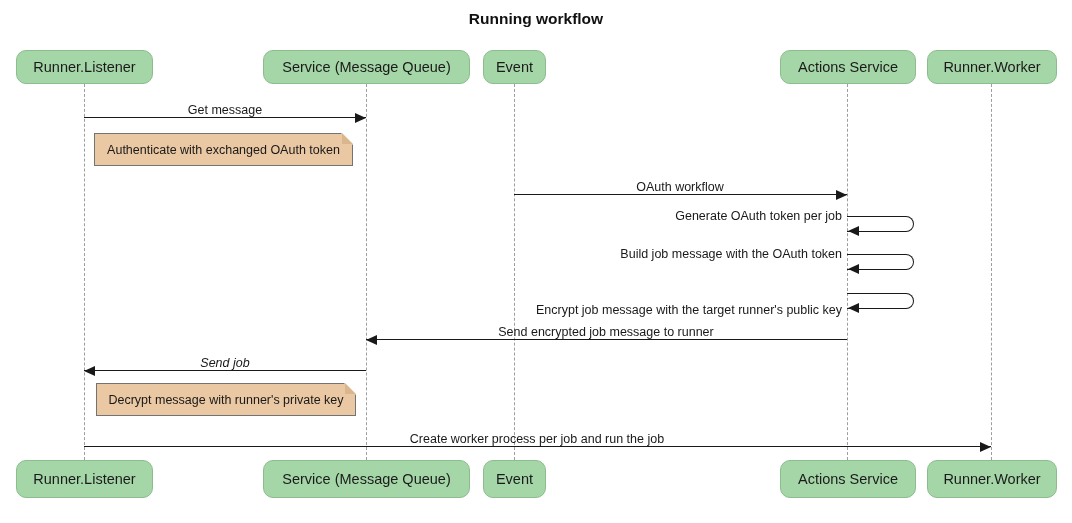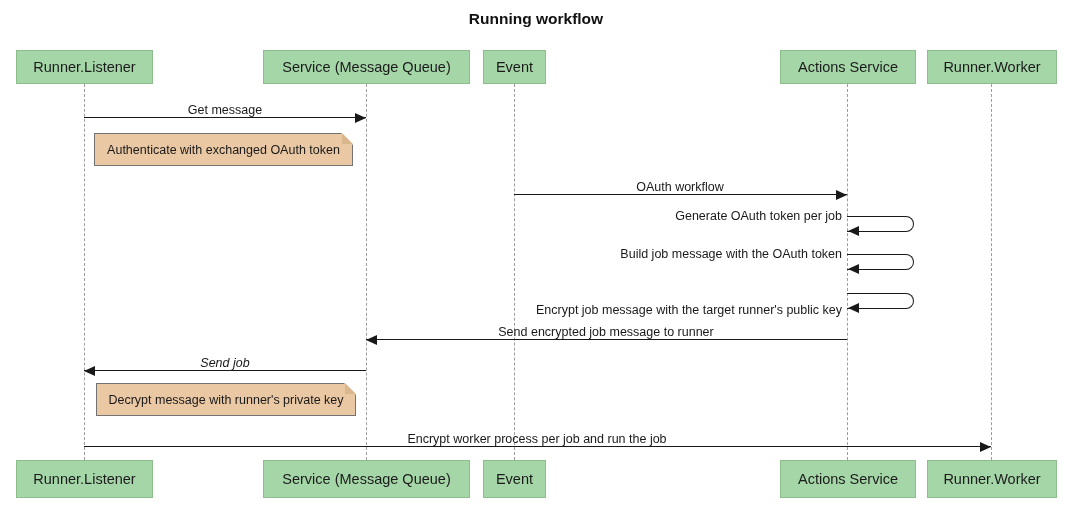--- a/index.html
+++ b/index.html
@@ -19,21 +19,21 @@
     text-align: center;
     font-size: 15.5px;
     font-weight: bold;
     color: #111111;
   }
   .actor {
     position: absolute;
     height: 34px;
     background: #a5d6a7;
     border: 1px solid #8dbd8d;
-    border-radius: 0;
+    border-radius: 10px;
     display: flex;
     align-items: center;
     justify-content: center;
     font-size: 14.5px;
     color: #1b1b1b;
     box-sizing: border-box;
   }
   .actor.bottom { height: 38px; }
   .lifeline {
     position: absolute;
@@ -157,21 +157,21 @@
   <div class="msg-label" style="left:25px; top:355px; width:400px;font-style:italic;">Send job</div>
   <div class="msg-line" style="left:84px; top:370px; width:282px;"></div>
   <span class="ah-left" style="left:84px; top:366px;"></span>
 
   <div class="note" style="left:96px; top:383px; width:260px;">
     <span class="note-fold-bg"></span>
     <span class="note-fold-flap"></span>
     <span>Decrypt message with runner's private key</span>
   </div>
 
-  <div class="msg-label" style="left:337px; top:431px; width:400px;">Encrypt worker process per job and run the job</div>
+  <div class="msg-label" style="left:337px; top:431px; width:400px;">Create worker process per job and run the job</div>
   <div class="msg-line" style="left:84px; top:446px; width:907px;"></div>
   <span class="ah-right" style="left:980px; top:442px;"></span>
 
   <div class="actor bottom" style="left:16px;  top:460px; width:137px;">Runner.Listener</div>
   <div class="actor bottom" style="left:263px; top:460px; width:207px;">Service (Message Queue)</div>
   <div class="actor bottom" style="left:483px; top:460px; width:63px;">Event</div>
   <div class="actor bottom" style="left:780px; top:460px; width:136px;">Actions Service</div>
   <div class="actor bottom" style="left:927px; top:460px; width:130px;">Runner.Worker</div>
 
 </div>

